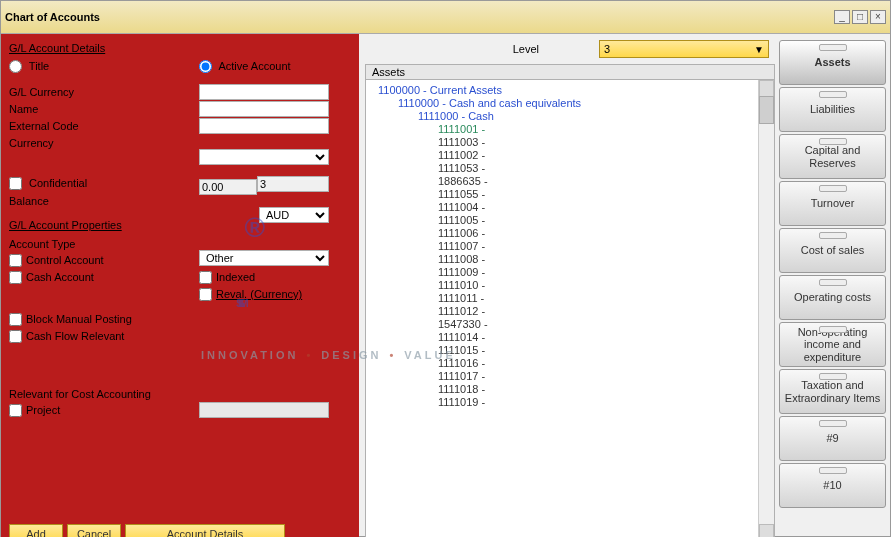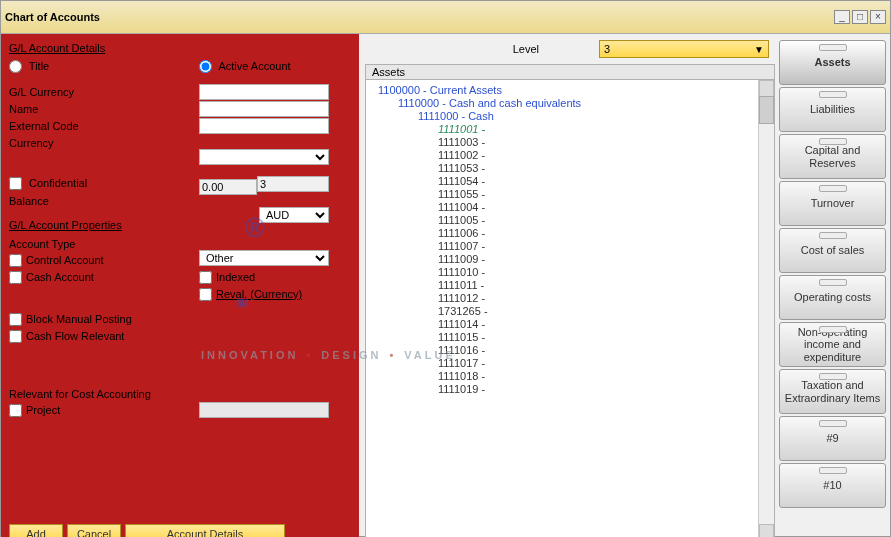--- a/index.html
+++ b/index.html
@@ -35,21 +35,21 @@
   .tree-hdr { background:#e7e7e7; border:1px solid #b0b0b0; padding:1px 6px; }
   .tree-box { border:1px solid #b0b0b0; border-top:none; height:462px; background:#fff; overflow:hidden; position:relative; display:flex;}
   .tree-content { flex:1; padding:4px 0 4px 4px; overflow:auto; }
   .tree-scroll { width:16px; background:#efefef; border-left:1px solid #ccc; position:relative;}
   .tree-scroll::before, .tree-scroll::after { content:""; position:absolute; left:0; right:0; height:15px; background:#ddd; border:1px solid #bbb;}
   .tree-scroll::before { top:0; }
   .tree-scroll::after { bottom:0; }
   .tree-thumb { position:absolute; top:16px; left:0; right:0; height:28px; background:#cfcfcf; border:1px solid #aaa;}
   .tree-line { padding:0 0 1px 0; white-space:nowrap; font-size:11px; color:#333; }
   .tree-line.link { color:#2a4fd0; }
-  .tree-line.green { color:#2a8a5c;font-style:italic; }
+  .tree-line.green { color:#2a8a5c; }
   .ind0{padding-left:8px;} .ind1{padding-left:28px;} .ind2{padding-left:48px;} .ind3{padding-left:68px;}
   
   .drawer { height:45px; border:1px solid #999; border-radius:3px; background:linear-gradient(#f8f8f8,#d4d4d4); margin-bottom:2px; text-align:center; display:flex; align-items:center; justify-content:center; padding:2px 3px; cursor:pointer; position:relative; color:#333; line-height:1.15;}
   .drawer::before { content:""; position:absolute; top:3px; left:50%; transform:translateX(-50%); width:26px; height:5px; border:1px solid #aaa; border-radius:2px; background:#eee;}
   .drawer.active { background:linear-gradient(#fff,#bfbfbf); font-weight:bold; }
   
   .bottom-buttons { position:absolute; bottom:6px; left:8px; display:flex; gap:4px; }
   .btn { height:19px; border:1px solid #b08f1a; background:linear-gradient(#ffe99a,#ffd84a); padding:0 10px; display:flex; align-items:center; justify-content:center; cursor:pointer; color:#333; }
   .btn.wide{ width:54px;} .btn.wider{ width:160px;}
   
@@ -179,31 +179,32 @@
           <div class="tree-hdr">Assets</div>
           <div class="tree-box">
             <div class="tree-content" id="tree-content">
                 <div class="tree-line link ind0">1100000 - Current Assets</div>
                 <div class="tree-line link ind1">1110000 - Cash and cash equivalents</div>
                 <div class="tree-line link ind2">1111000 - Cash</div>
                 <div class="tree-line green ind3">1111001 -</div>
                 <div class="tree-line ind3">1111003 -</div>
                 <div class="tree-line ind3">1111002 -</div>
                 <div class="tree-line ind3">1111053 -</div>
-                <div class="tree-line ind3">1111054 -</div>
+                <div class="tree-line ind3">1886635 -</div>
                 <div class="tree-line ind3">1111055 -</div>
                 <div class="tree-line ind3">1111004 -</div>
                 <div class="tree-line ind3">1111005 -</div>
                 <div class="tree-line ind3">1111006 -</div>
                 <div class="tree-line ind3">1111007 -</div>
+                <div class="tree-line ind3">1111008 -</div>
                 <div class="tree-line ind3">1111009 -</div>
                 <div class="tree-line ind3">1111010 -</div>
                 <div class="tree-line ind3">1111011 -</div>
                 <div class="tree-line ind3">1111012 -</div>
-                <div class="tree-line ind3">1731265 -</div>
+                <div class="tree-line ind3">1547330 -</div>
                 <div class="tree-line ind3">1111014 -</div>
                 <div class="tree-line ind3">1111015 -</div>
                 <div class="tree-line ind3">1111016 -</div>
                 <div class="tree-line ind3">1111017 -</div>
                 <div class="tree-line ind3">1111018 -</div>
                 <div class="tree-line ind3">1111019 -</div>
               </div>
             <div class="tree-scroll">
                 <div class="tree-thumb"></div>
               </div>

